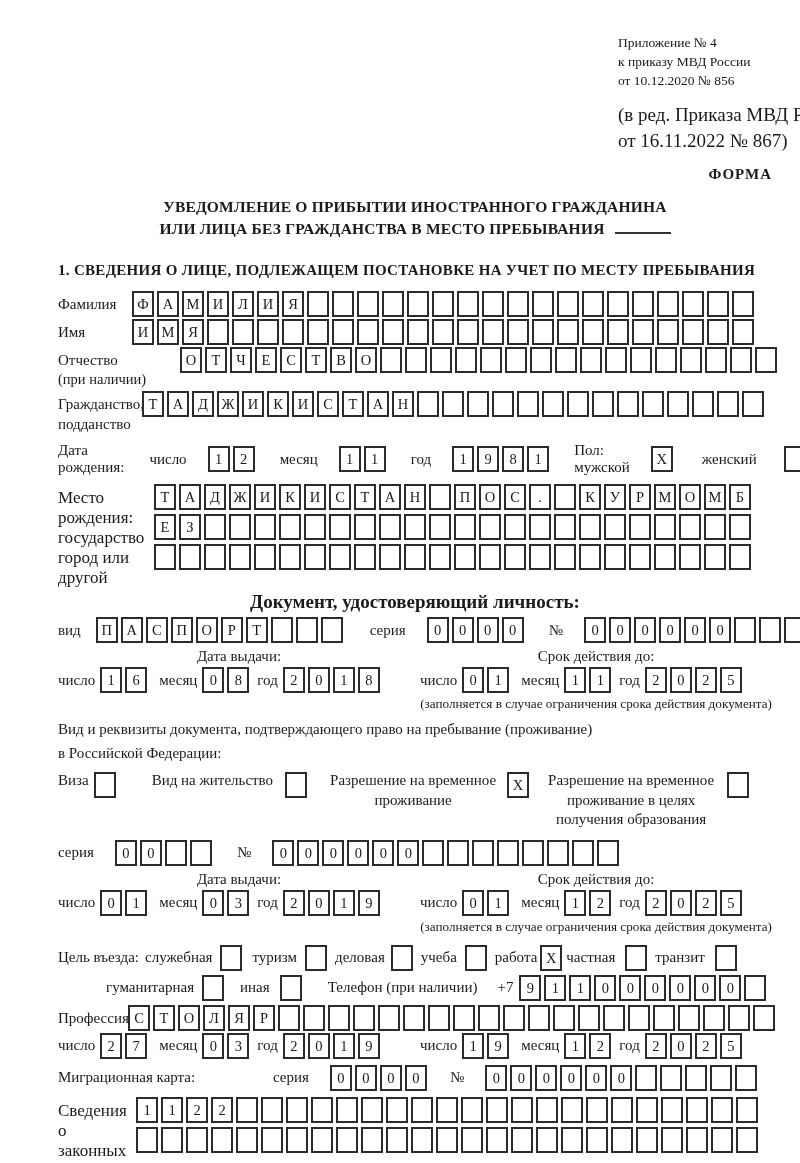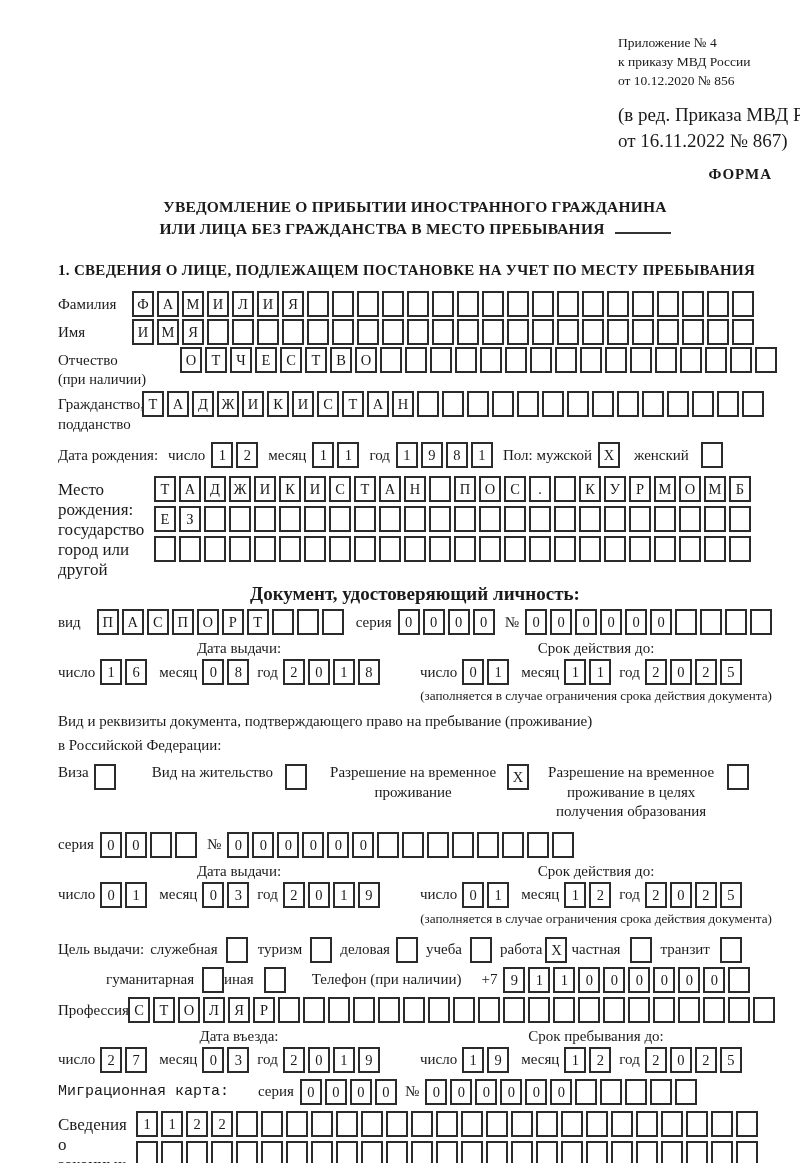--- a/index.html
+++ b/index.html
@@ -30,21 +30,21 @@
     border:2px solid #2b2b2b; text-align:center;
     font-size:14.5px; line-height:22px; background:#fff;
   }
   .mt2{margin-top:2px;} .mt4{margin-top:4px;} .mt6{margin-top:6px;} .mt8{margin-top:8px;}
   .mt10{margin-top:10px;} .mt12{margin-top:12px;}
   .w74{width:74px;} .w122{width:122px;} .w84{width:84px;} .w96{width:96px;} .w70{width:70px;}
 
   .sub { font-size:14.5px; }
 
   
-  .irow { display:flex; align-items:center; font-size:15px; }
+  .irow { display:flex; align-items:center; font-size:15px;gap:15px; }
   .irow .cells { margin-left:6px; }
   .lblgap { margin-left:10px; }
 
   
   .stack-rows > .cells { display:flex; margin-bottom:4px; }
   .lines div { line-height:20px; font-size:17px; }
 
   .doc-head { margin-top:3px; text-align:center; font-weight:bold; font-size:19px; }
 
   .dateheads { display:flex; margin-top:5px; font-size:15px; }
@@ -510,41 +510,41 @@
           <span class="cell">2</span>
           <span class="cell">0</span>
           <span class="cell">2</span>
           <span class="cell">5</span>
         </span>
     </div>
   </div>
   <div class="note">(заполняется в случае ограничения срока действия документа)</div>
 
   <div class="purpose1">
-    <span>Цель выдачи:</span>
+    <span>Цель въезда:</span>
     <span style="margin-left:6px;">служебная</span>
     <span class="cell" style="margin-left:8px;"></span>
     <span style="margin-left:10px;">туризм</span>
     <span class="cell" style="margin-left:8px;"></span>
     <span style="margin-left:8px;">деловая</span>
     <span class="cell" style="margin-left:6px;"></span>
     <span style="margin-left:8px;">учеба</span>
     <span class="cell" style="margin-left:8px;"></span>
     <span style="margin-left:8px;">работа</span>
     <span class="cell" style="margin-left:3px;">X</span>
     <span style="margin-left:4px;">частная</span>
     <span class="cell" style="margin-left:10px;"></span>
     <span style="margin-left:8px;">транзит</span>
     <span class="cell" style="margin-left:10px;"></span>
   </div>
 
   <div class="purpose2">
     <span>гуманитарная</span>
     <span class="cell" style="margin-left:8px;"></span>
-    <span style="">иная</span>
+    <span style="margin-left:16px;">иная</span>
     <span class="cell" style="margin-left:10px;"></span>
     <span style="margin-left:26px;">Телефон (при наличии)</span>
     <span style="margin-left:20px;">+7</span>
     <span class="cells" style="margin-left:6px;">
         <span class="cell">9</span>
         <span class="cell">1</span>
         <span class="cell">1</span>
         <span class="cell">0</span>
         <span class="cell">0</span>
         <span class="cell">0</span>
@@ -580,24 +580,20 @@
         <span class="cell"></span>
         <span class="cell"></span>
         <span class="cell"></span>
         <span class="cell"></span>
         <span class="cell"></span>
         <span class="cell"></span>
         <span class="cell"></span>
       </span>
   </div>
 
-  <div class="dateheads mt6">
-    <span class="dh1">Дата въезда:</span>
-    <span class="dh2">Срок пребывания до:</span>
-  </div>
   <div class="daterow">
     <div class="dgroup left">
       <span class="dlbl">число</span>
       <span class="cells">
           <span class="cell">2</span>
           <span class="cell">7</span>
         </span>
       <span class="dlbl ml12">месяц</span>
       <span class="cells">
           <span class="cell">0</span>
@@ -626,21 +622,21 @@
       <span class="cells">
           <span class="cell">2</span>
           <span class="cell">0</span>
           <span class="cell">2</span>
           <span class="cell">5</span>
         </span>
     </div>
   </div>
 
   <div class="irow mt6">
-    <span style="width:200px;font-family:Liberation Mono, monospace;">Миграционная карта:</span>
+    <span style="width:200px;">Миграционная карта:</span>
     <span>серия</span>
     <span class="cells">
         <span class="cell">0</span>
         <span class="cell">0</span>
         <span class="cell">0</span>
         <span class="cell">0</span>
       </span>
     <span style="margin-left:8px;">№</span>
     <span class="cells">
         <span class="cell">0</span>

